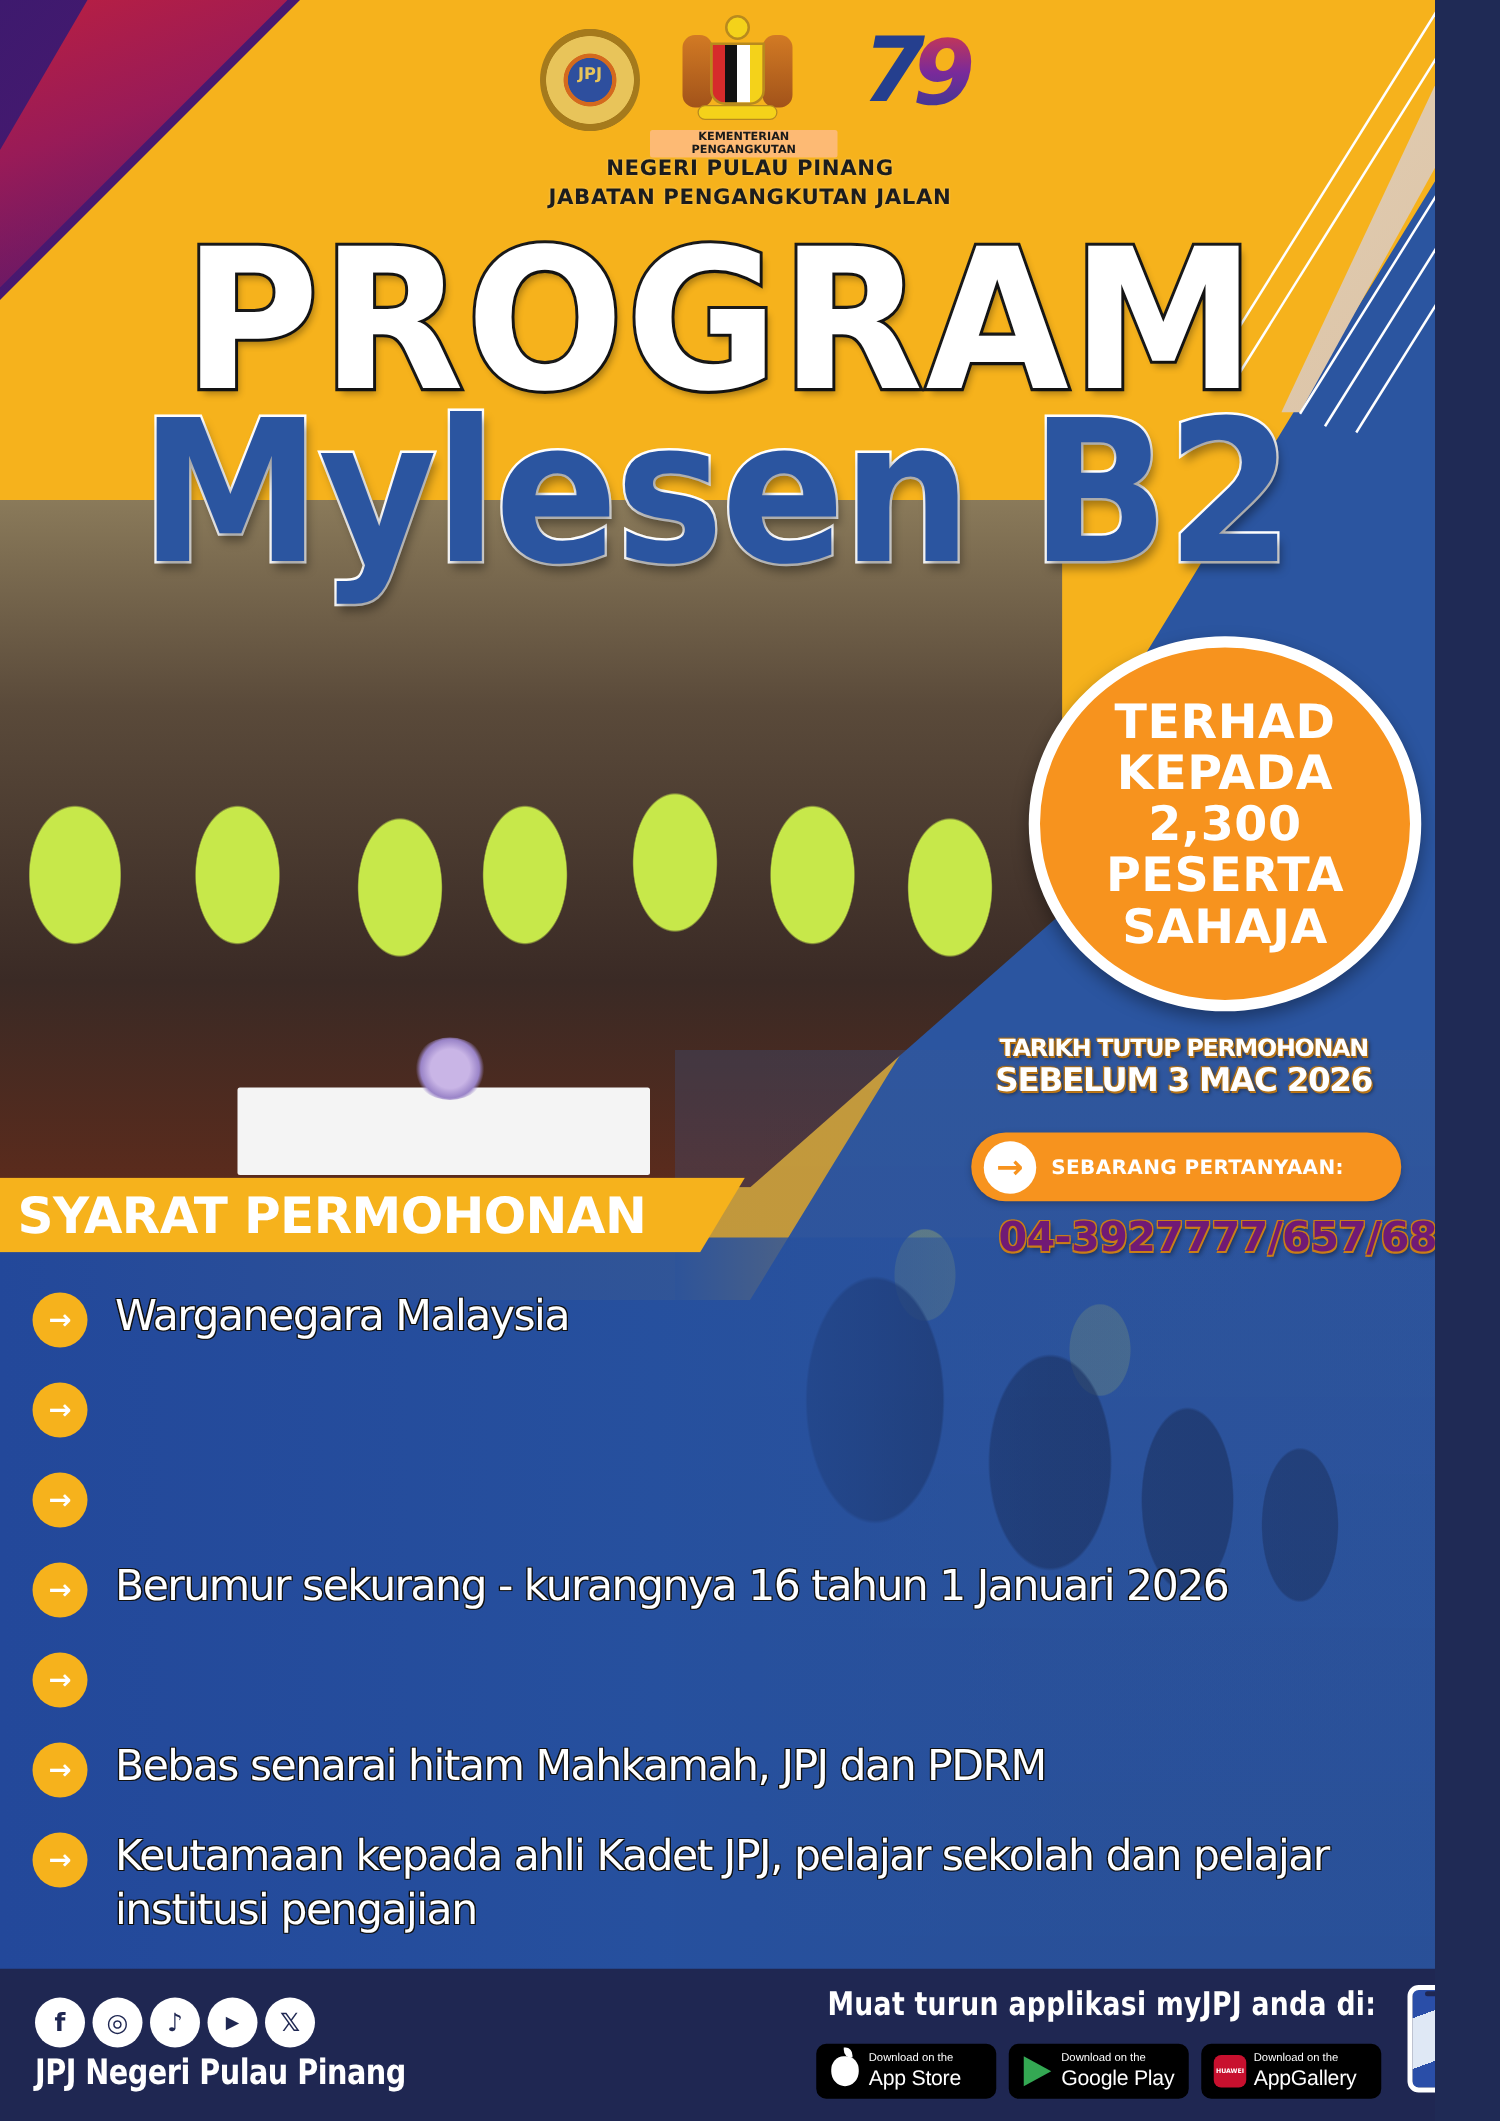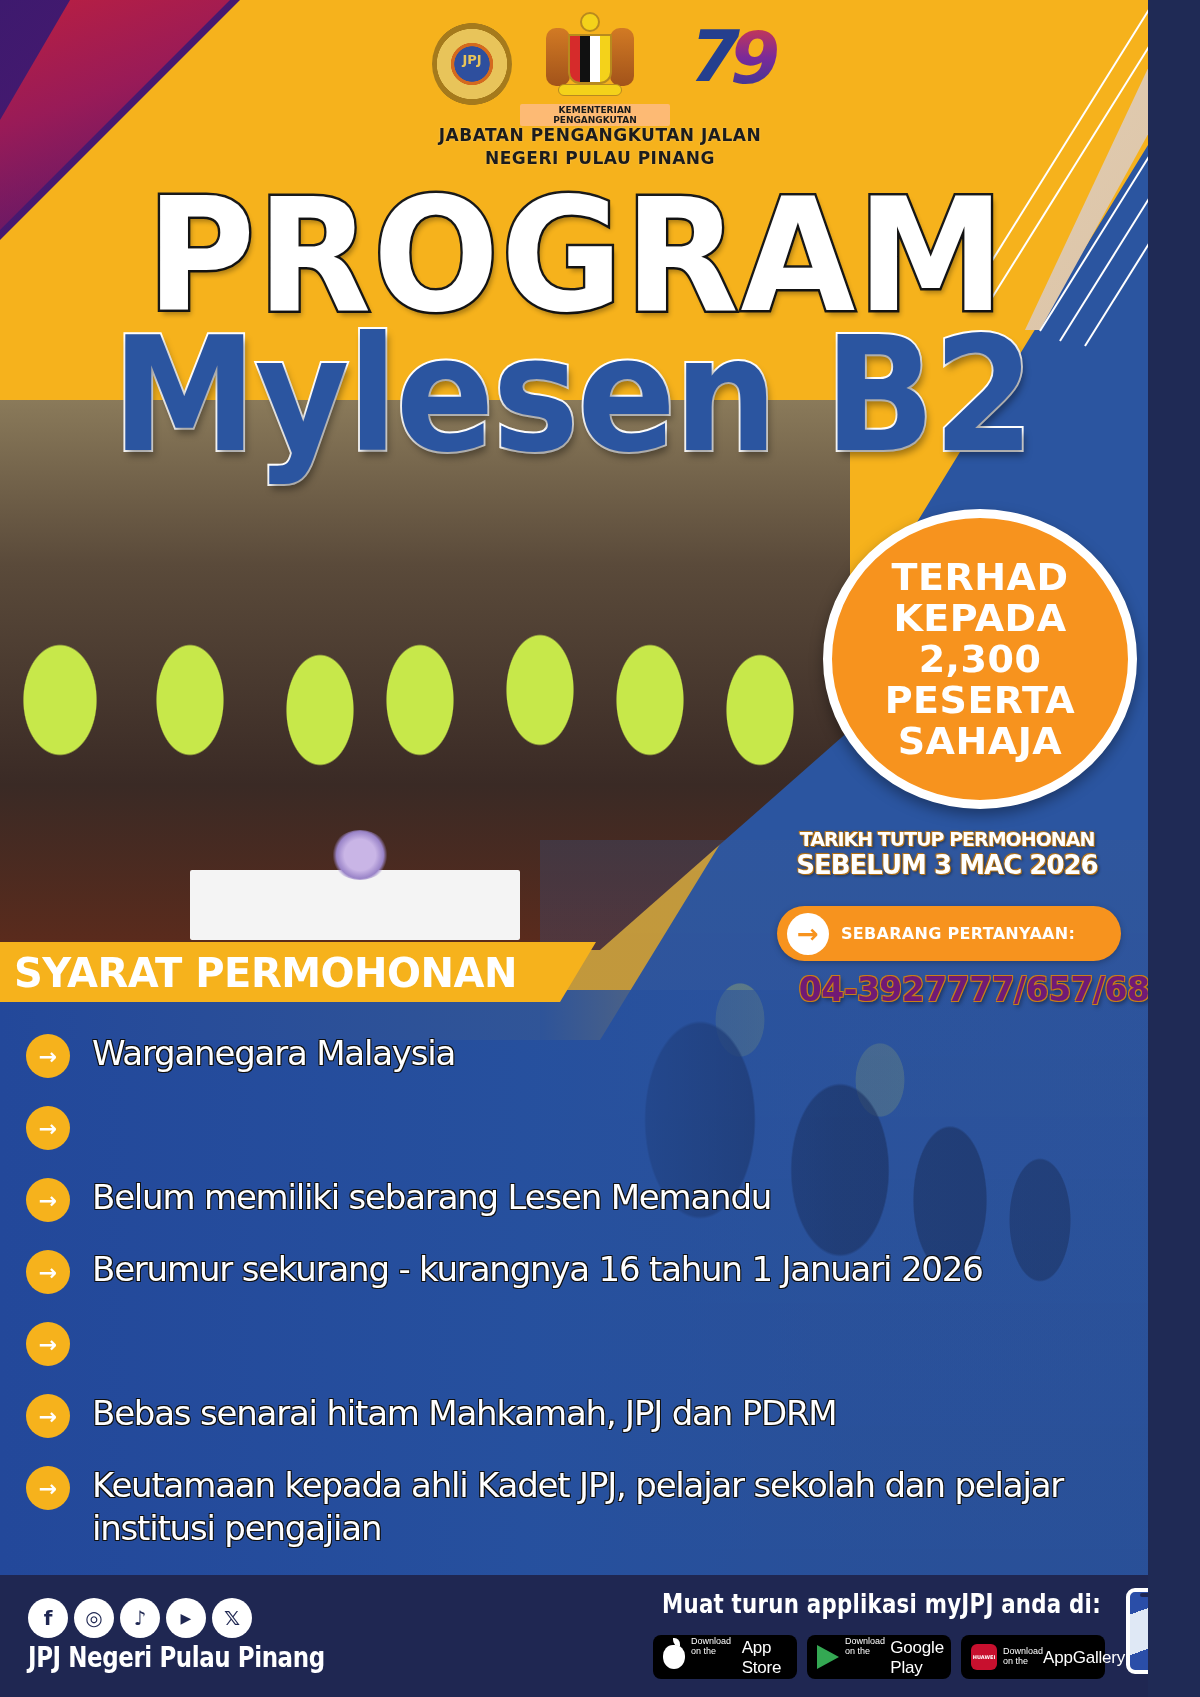--- a/index.html
+++ b/index.html
@@ -134,21 +134,21 @@
   .socials { position:absolute; left:28px; top:23px; display:flex; gap:6px; }
   .soc { width:40px; height:40px; border-radius:50%; background:#fff; color:#1f2752;
     display:flex; align-items:center; justify-content:center; font: bold 20px "DejaVu Sans", sans-serif; }
   .footer-org { position:absolute; left:28px; top:66px; color:#fff; font: bold 28px "DejaVu Sans", sans-serif;
     letter-spacing:-0.5px; transform: scaleX(.82); transform-origin:left top; }
   .dl-text { position:absolute; left:662px; top:14px; color:#fff; font: bold 26px "DejaVu Sans", sans-serif;
     transform: scaleX(.82); transform-origin:left top; letter-spacing: .3px; white-space:nowrap; }
   .stores { position:absolute; left:653px; top:60px; display:flex; gap:10px; }
   .store { width:144px; height:44px; background:#000; border-radius:8px; display:flex; align-items:center; padding-left:10px; }
   .store .ic { width:26px; height:26px; display:flex; align-items:center; justify-content:center; margin-right:6px; }
-  .store .labels { display:flex; flex-direction:row; color:#fff; line-height:1; }
+  .store .labels { display:flex; flex-direction:column; color:#fff; line-height:1; }
   .store .small { font: 9px "Liberation Sans", sans-serif; }
   .store .big { font: 17px "Liberation Sans", sans-serif; margin-top:2px; letter-spacing:-.2px; }
   .ic-apple { width:22px; height:24px; background:#fff; border-radius: 45% 45% 50% 50%; position:relative; }
   .ic-apple::after { content:""; position:absolute; left:10px; top:-7px; width:7px; height:8px; background:#fff; border-radius: 0 80% 0 80%; }
   .ic-play { width:0; height:0; border-top:12px solid transparent; border-bottom:12px solid transparent;
     border-left:22px solid #34a853; position:relative; }
   .ic-huawei { width:26px; height:26px; background:#c8102e; border-radius:6px; color:#fff; font: bold 5px "DejaVu Sans", sans-serif;
     display:flex; align-items:center; justify-content:center; }
   .phone-icon { position:absolute; left:1126px; top:13px; width:42px; height:86px; border:4px solid #fff; border-radius:9px;
     background: linear-gradient(160deg, #2a4ea8 0 25%, #dfe8f5 25% 70%, #2a4ea8 70% 100%); }
@@ -189,22 +189,22 @@
     <div class="crest-tiger-r"></div>
     <div class="crest-shield"></div>
     <div class="crest-ribbon"></div>
   </div>
   <div class="ministry">KEMENTERIAN PENGANGKUTAN</div>
   <div class="logo logo-79">
     <span class="n7">7</span>
     <span class="n9">9</span>
   </div>
   <div class="dept">
+    <div>NEGERI PULAU PINANG</div>
     <div>JABATAN PENGANGKUTAN JALAN</div>
-    <div>NEGERI PULAU PINANG</div>
   </div>
 
   <div class="title-program">PROGRAM</div>
   <div class="title-mylesen">Mylesen B2</div>
 
   <div class="badge">
     <span>TERHAD</span>
     <span>KEPADA</span>
     <span>2,300</span>
     <span>PESERTA</span>
@@ -228,21 +228,20 @@
   <ul class="req-list">
     <li class="req-item">
       <span class="bullet">→</span>
       <span class="txt">Warganegara Malaysia</span>
     </li>
     <li class="req-item">
       <span class="bullet">→</span>
     </li>
     <li class="req-item">
       <span class="bullet">→</span>
-      <span class="txt">Belum memiliki sebarang Lesen Memandu</span>
     </li>
     <li class="req-item">
       <span class="bullet">→</span>
       <span class="txt">Berumur sekurang - kurangnya 16 tahun 1 Januari 2026</span>
     </li>
     <li class="req-item">
       <span class="bullet">→</span>
     </li>
     <li class="req-item">
       <span class="bullet">→</span>

